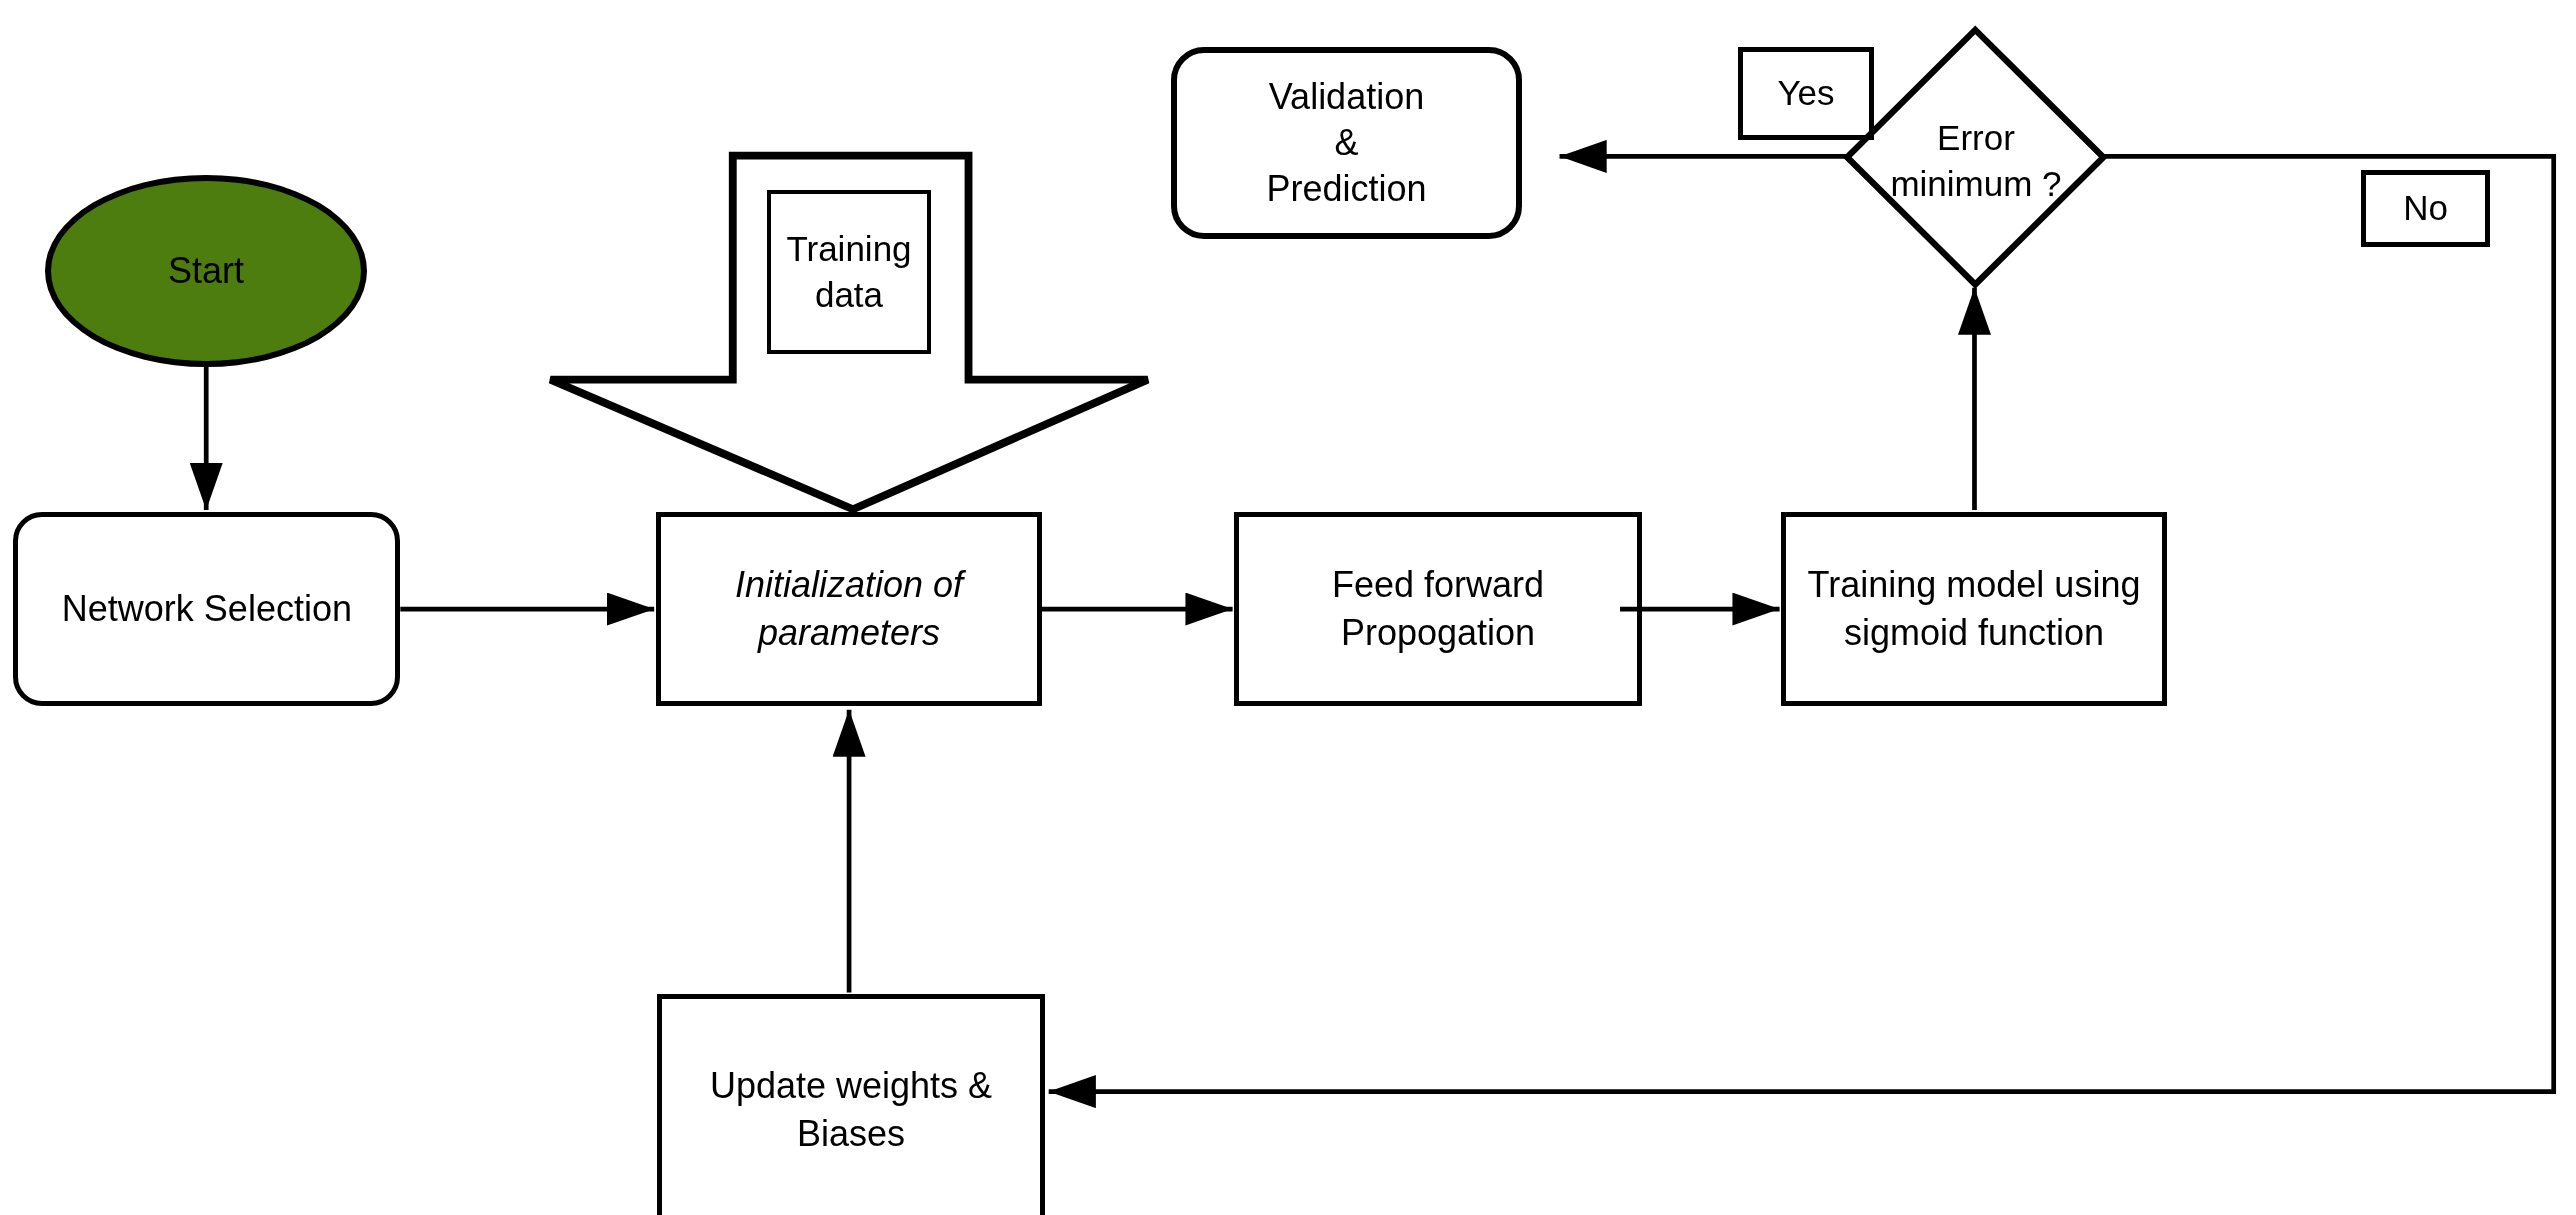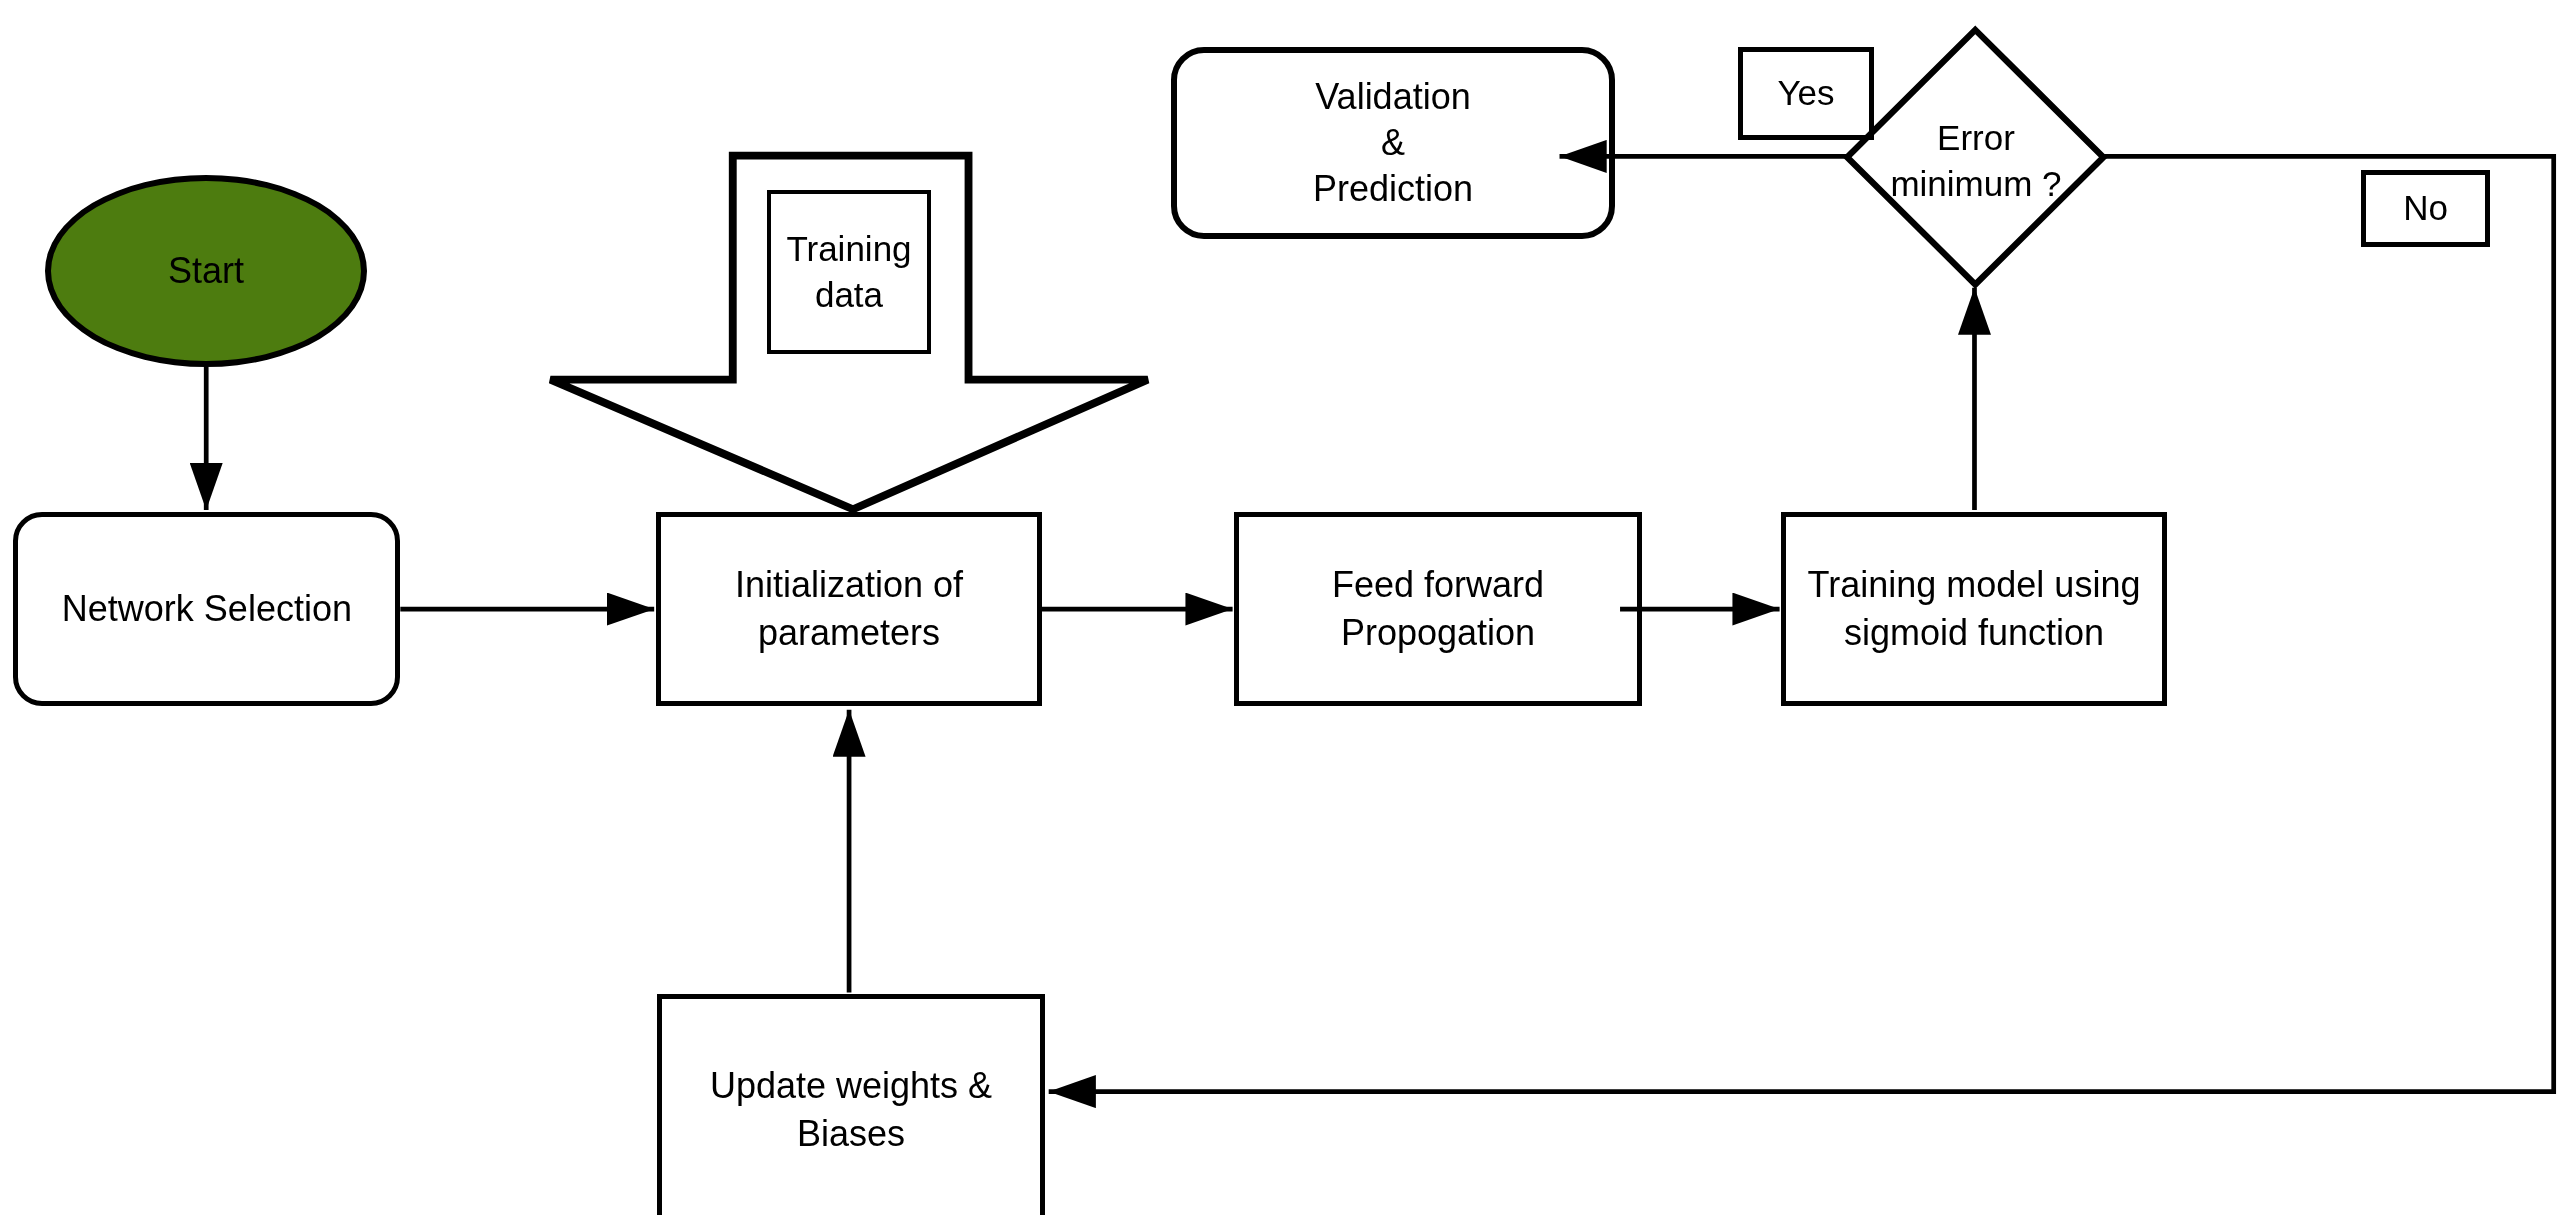--- a/index.html
+++ b/index.html
@@ -83,41 +83,41 @@
 
   <div class="node inner-doc" style="left:767px; top:190px; width:164px; height:164px;">
     <div class="line-el">Training</div>
     <div class="line-el">data</div>
   </div>
 
   <div class="node rect" style="left:13.4px; top:512px; width:387px; height:194px;border-radius:29px;">
     <div class="line-el">Network Selection</div>
   </div>
 
-  <div class="node rect" style="left:656px; top:512px; width:386px; height:194px;">
+  <div class="node rect" style="left:656px; top:512px; width:386px; height:194px;font-style:italic;">
     <div class="line-el">Initialization of</div>
     <div class="line-el">parameters</div>
   </div>
 
   <div class="node rect" style="left:1234px; top:512px; width:408px; height:194px;">
     <div class="line-el">Feed forward</div>
     <div class="line-el">Propogation</div>
   </div>
 
   <div class="node rect" style="left:1781px; top:512px; width:386px; height:194px;justify-content:center;">
     <div class="line-el">Training model using</div>
     <div class="line-el">sigmoid function</div>
   </div>
 
   <div class="node rect" style="left:657px; top:994px; width:388px; height:232px;">
     <div class="line-el">Update weights &amp;</div>
     <div class="line-el">Biases</div>
   </div>
 
-  <div class="node rounded" style="left:1171px; top:47px; width:444px; height:192px;">
+  <div class="node rounded" style="left:1171px; top:47px; width:351px; height:192px;">
     <div class="line-el">Validation</div>
     <div class="line-el">&amp;</div>
     <div class="line-el">Prediction</div>
   </div>
 
   <div class="node free-label" style="left:1850px; top:106px; width:252px; height:110px;">
     <div class="line-el">Error</div>
     <div class="line-el">minimum ?</div>
   </div>
 

